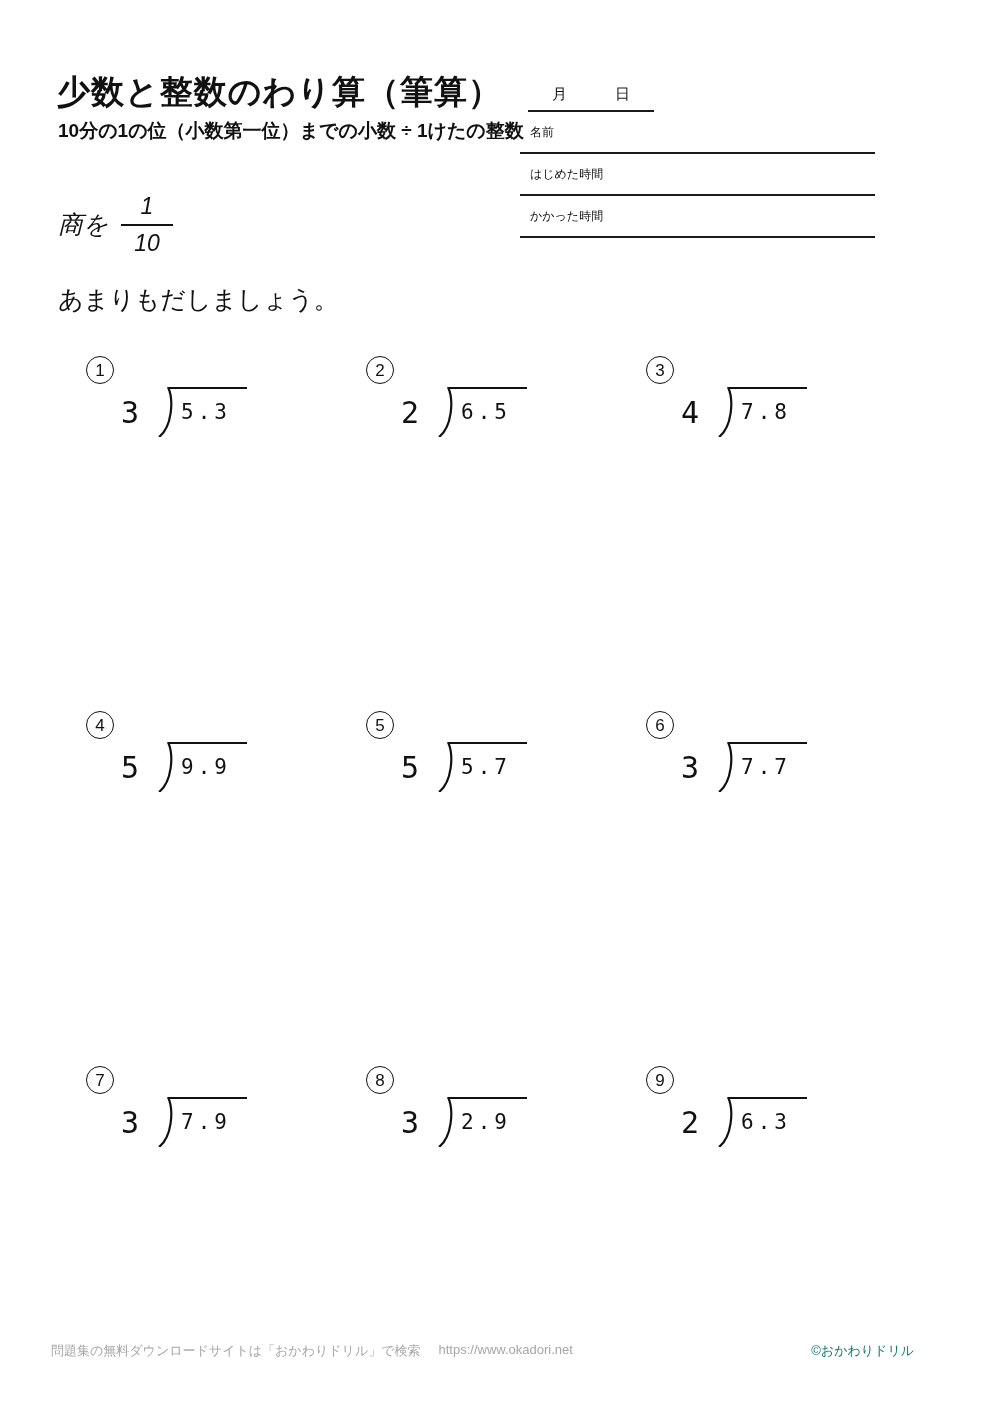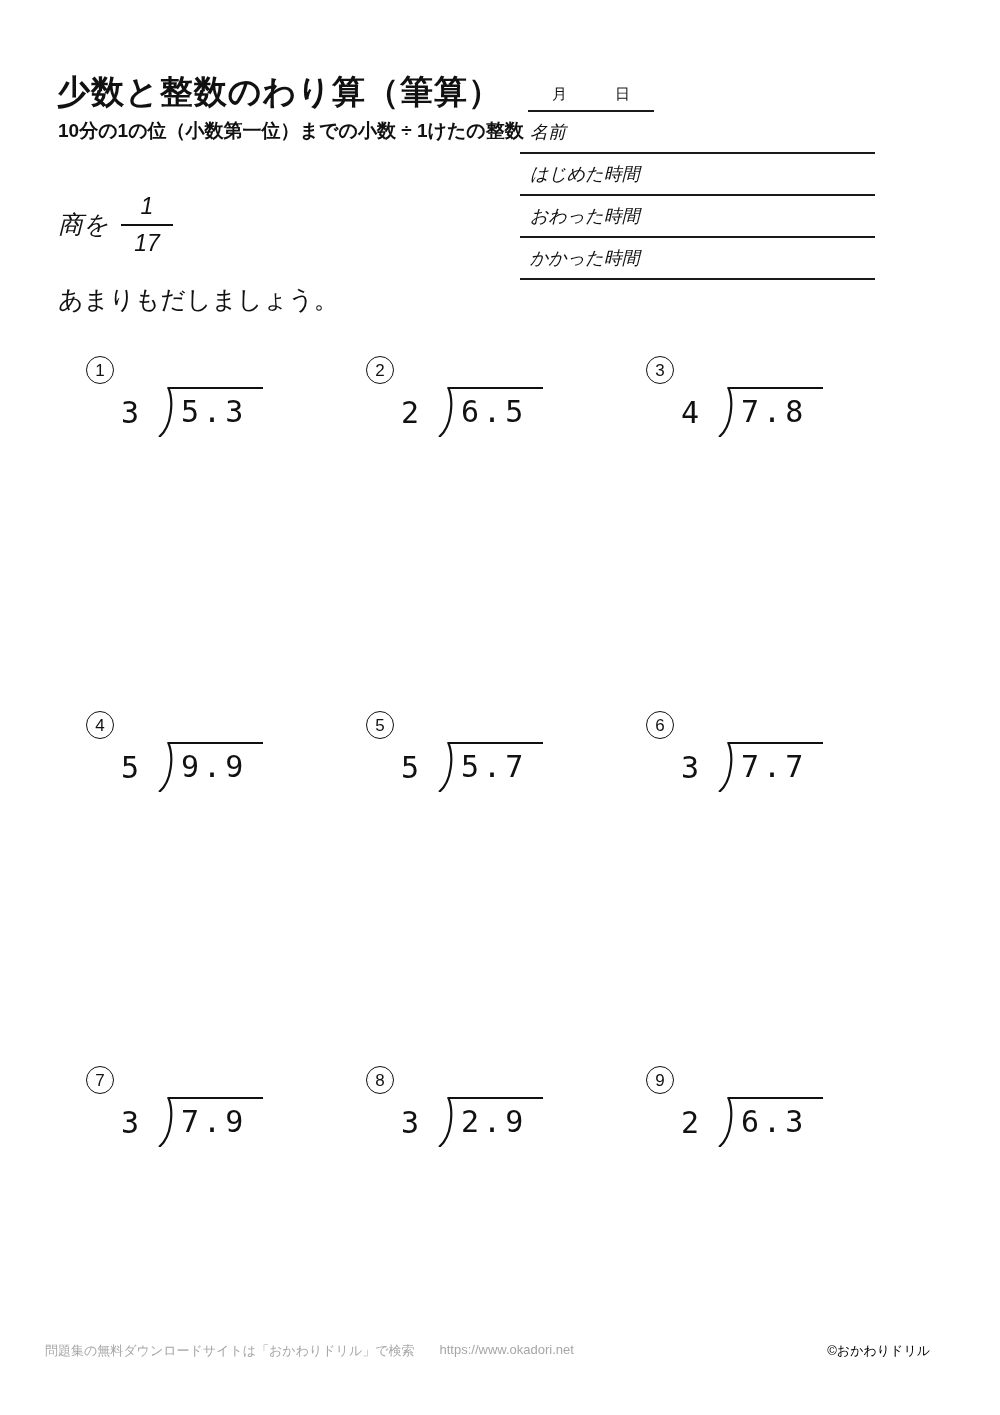--- a/index.html
+++ b/index.html
@@ -12,21 +12,21 @@
   
   .title{left:57px;top:70px;font-size:33px;font-weight:700;letter-spacing:1px;}
   .subtitle{left:58px;top:118px;font-size:19px;font-weight:700;}
 
   
   .form{left:520px;top:78px;width:355px;}
   .date-row{width:126px;margin-left:8px;height:32px;display:flex;
     justify-content:space-around;align-items:center;border-bottom:2px solid #1a1a1a;
     font-size:15px;}
   .form-row{height:40px;display:flex;align-items:center;
-    border-bottom:2px solid #1a1a1a;font-size:18px;padding-left:10px;font-style:italic;}
+    border-bottom:2px solid #1a1a1a;font-size:12px;padding-left:10px;}
 
   
   .instr1{left:58px;top:192px;display:flex;align-items:center;font-size:25px;font-style:italic;}
   .instr1 .txt{white-space:nowrap;}
   .fraction{display:inline-flex;flex-direction:column;align-items:center;
     margin:0 12px;font-size:23px;line-height:1.25;}
   .fraction .num{border-bottom:2px solid #111;padding:0 20px 3px;}
   .fraction .den{padding-top:3px;}
   .instr2{left:58px;top:283px;font-size:25px;font-family:Liberation Mono, monospace;}
 
@@ -35,56 +35,53 @@
   .c1{left:86px;} .c2{left:366px;} .c3{left:646px;}
   .r1{top:356px;} .r2{top:711px;} .r3{top:1066px;}
   .pnum{width:26px;height:26px;border:1.5px solid #111;border-radius:50%;
     display:flex;align-items:center;justify-content:center;
     font-size:17px;line-height:1;}
   .division{display:flex;align-items:flex-start;margin:3px 0 0 35px;
     font-family:"DejaVu Sans Mono","Liberation Mono",monospace;}
   .divisor{font-size:30px;line-height:36px;padding-top:8px;margin-right:18px;}
   .bracket{flex:0 0 auto;margin-right:-8px;position:relative;top:0;}
   .dividend{border-top:2.5px solid #111;padding:5px 16px 0 12px;
-    font-size:30px;line-height:36px;letter-spacing:4px;white-space:nowrap;}
-
-  
-  .footer-left{left:45px;top:1342px;font-size:13px;color:#a6a6a6;display:flex;gap:25px;}
-  .footer-right{right:70px;top:1342px;font-size:13px;color:#000000;}
+    font-size:21px;line-height:36px;letter-spacing:4px;white-space:nowrap;}
+
+  
+  .footer-left{left:51px;top:1342px;font-size:13px;color:#a6a6a6;display:flex;gap:18px;}
+  .footer-right{right:86px;top:1342px;font-size:13px;color:#0f766e;}
 </style>
 </head>
 <body>
 
 <div class="abs title">少数と整数のわり算（筆算）</div>
 <div class="abs subtitle">10分の1の位（小数第一位）までの小数 ÷ 1けたの整数</div>
 
 <div class="abs form">
   <div class="date-row">
     <span>月</span>
     <span>日</span>
   </div>
   <div class="form-row">
     <span>名前</span>
   </div>
   <div class="form-row">
     <span>はじめた時間</span>
   </div>
   <div class="form-row">
-    <span>おわった時間</span>
-  </div>
-  <div class="form-row">
     <span>かかった時間</span>
   </div>
 </div>
 
 <div class="abs instr1">
   <span class="txt">商を</span>
   <span class="fraction">
     <span class="num">1</span>
-    <span class="den">17</span>
+    <span class="den">10</span>
   </span>
 </div>
 <div class="abs instr2">あまりもだしましょう。</div>
 
 <div class="cell r1 c1">
   <div class="pnum">
     <span>1</span>
     </div>
   <div class="division">
     <span class="divisor">3</span>

